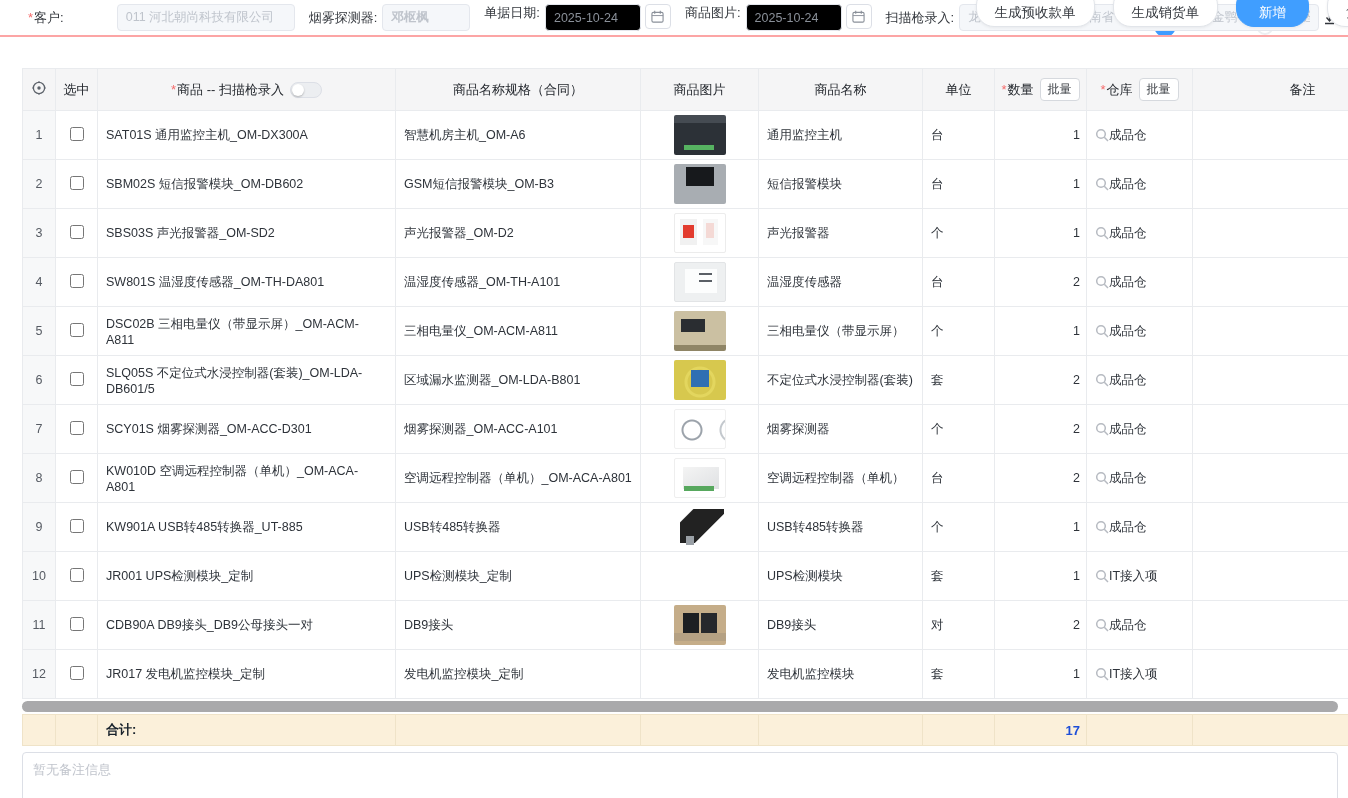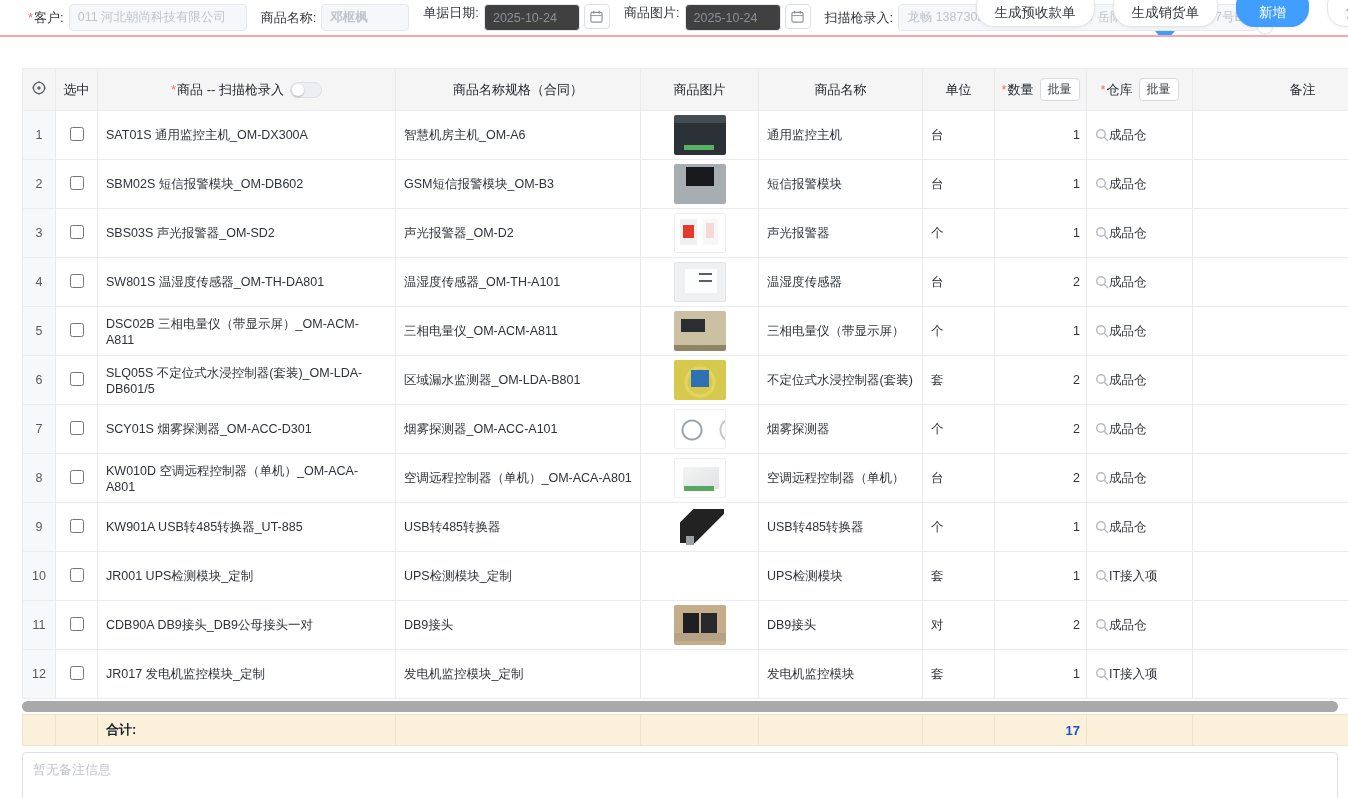--- a/index.html
+++ b/index.html
@@ -13,21 +13,21 @@
 
   
   .topbar {
     position:relative; height:37px; border-bottom:2px solid #fca5a5;
     display:flex; align-items:flex-start; padding:4px 0 0 28px; white-space:nowrap;
   }
   .field { display:flex; align-items:center; margin-right:14px; }
   .field label { color:#33373d; margin-right:5px; }
   .inp {
     height:27px; border:1px solid #e4e7ed; border-radius:4px;
-    padding:0 8px; font-size:12.5px; font-family:inherit; color:#606266; background:#404040; outline:none;
+    padding:0 8px; font-size:12.5px; font-family:inherit; color:#606266; background:#000000; outline:none;
   }
   .inp.disabled { background:#f5f7fa; color:#bfc4cc; }
   .date-wrap { position:relative; display:flex; align-items:flex-start; }
   .date-wrap .inp { width:96px; color:#8a9099; }
   .cal-btn {
     width:26px; height:25px; margin-left:4px; border:1px solid #dcdfe6; border-radius:4px;
     background:#fff; display:flex; align-items:center; justify-content:center; cursor:pointer;
   }
   .addr-inp { width:360px; }
   .addr-arrow { position:absolute; right:-16px; top:9px; color:#303133; font-size:12px; }
@@ -116,24 +116,24 @@
   .remarks::placeholder { color:#c0c4cc; }
 
   svg { display:block; }
 </style>
 </head>
 <body>
 
 <div class="topbar">
   <div class="field">
     <label><span class="req">*</span><span>客户:</span></label>
-    <input class="inp disabled" style="width: 178px;" disabled="" value="011 河北朝尚科技有限公司">
+    <input class="inp disabled" style="width: 178px; margin-left: 48px;" disabled="" value="011 河北朝尚科技有限公司">
   </div>
   <div class="field">
-    <label>商品名称:</label>
+    <label>烟雾探测器:</label>
     <input class="inp disabled" style="width: 88px; font-weight: bold;" disabled="" value="邓枢枫">
   </div>
   <div class="field date-wrap">
     <label>单据日期:</label>
     <input class="inp" value="2025-10-24" style="">
     <span class="cal-btn">
       <svg width="13" height="13" viewBox="0 0 14 14">
           <rect x="1" y="2.5" width="12" height="10.5" rx="1.5" fill="none" stroke="#8a9099" stroke-width="1.2"></rect>
           <line x1="4" y1="0.8" x2="4" y2="4" stroke="#8a9099" stroke-width="1.2"></line>
           <line x1="10" y1="0.8" x2="10" y2="4" stroke="#8a9099" stroke-width="1.2"></line>

